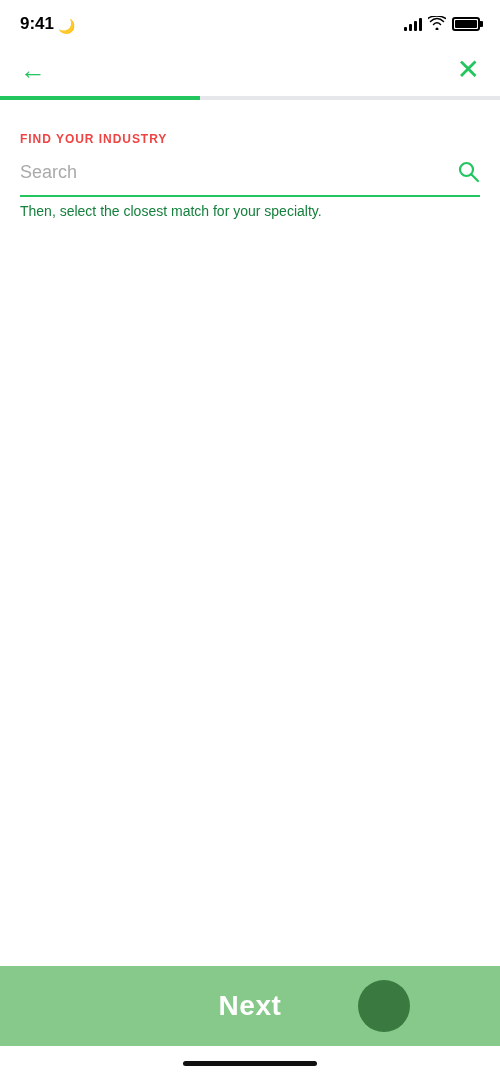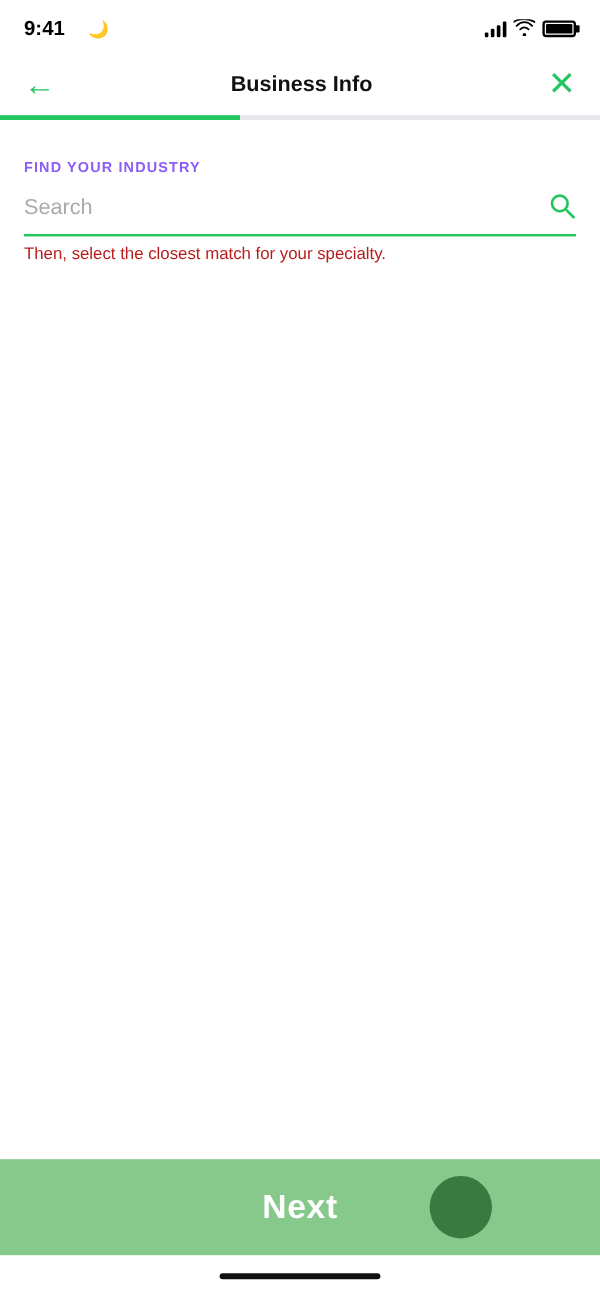--- a/index.html
+++ b/index.html
@@ -21,22 +21,22 @@
       align-items: center;
       padding: 8px 20px 4px 20px;
       height: 44px;
     }
 
     .status-time {
       font-size: 17px;
       font-weight: 600;
       color: #000;
       display: flex;
-      align-items: center;
-      gap: 20px;
+      align-items: flex-end;
+      gap: 4px;
     }
 
     .status-icons {
       display: flex;
       align-items: center;
       gap: 6px;
     }
 
     .signal-bars {
       display: flex;
@@ -138,21 +138,21 @@
       font-size: 28px;
       font-weight: 700;
       color: #111;
       line-height: 1.3;
       margin-bottom: 32px;
     }
 
     .section-label {
       font-size: 12px;
       font-weight: 700;
-      color: #8b5cf6;
+      color: #ef4444;
       letter-spacing: 0.08em;
       margin-bottom: 12px;
     }
 
     .search-container {
       position: relative;
       display: flex;
       align-items: center;
       border-bottom: 2px solid #22c55e;
       margin-bottom: 4px;
@@ -175,21 +175,21 @@
 
     .search-icon-btn {
       color: #22c55e;
       cursor: pointer;
       font-size: 22px;
       line-height: 1;
     }
 
     .helper-text {
       font-size: 14px;
-      color: #b91c1c;
+      color: #15803d;
       line-height: 1.5;
     }
 
     
     .bottom-bar {
       position: absolute;
       bottom: 0;
       left: 0;
       width: 100%;
     }
@@ -265,21 +265,20 @@
       </svg>
     </div>
     <div class="battery-icon">
       <div class="battery-fill"></div>
     </div>
   </div>
 </div>
 
 <div class="nav-bar">
   <span class="back-btn">←</span>
-  <span class="nav-title">Business Info</span>
   <span class="close-btn">✕</span>
 </div>
 
 <div class="progress-bar-container">
   <div class="progress-bar-fill"></div>
 </div>
 
 <div class="main-content">
 
   <div class="section-label">FIND YOUR INDUSTRY</div>

